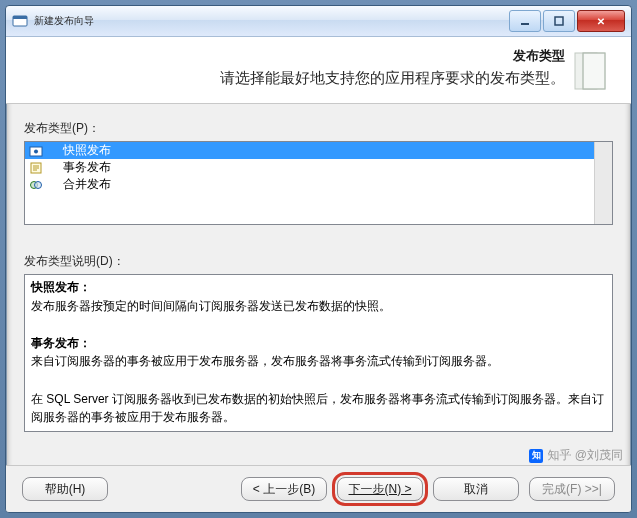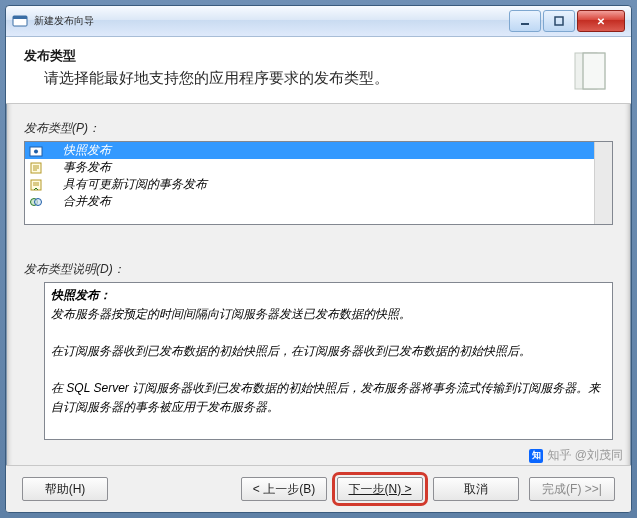--- a/index.html
+++ b/index.html
@@ -7,35 +7,35 @@
   .window{width:627px;height:508px;background:#f0f0f0;border:1px solid #3a5b7d;border-radius:4px;box-shadow:0 0 6px rgba(0,0,0,.4) inset,0 0 0 1px #9cb5d1 inset;position:relative;box-sizing:border-box;overflow:hidden;}
   .titlebar{height:30px;background:linear-gradient(#f7fbff,#dce8f7 45%,#c9dbf1 46%,#dfeafb);border-bottom:1px solid #a8bdd6;display:flex;align-items:center;padding:0 6px;border-radius:3px 3px 0 0;}
   .titlebar .icon{width:16px;height:16px;margin-right:6px;display:flex;align-items:center;justify-content:center;}
   .titlebar .title{flex:1;color:#2b2b2b;font-size:10px;}
   .winbtns{display:flex;gap:2px;}
   .winbtn{width:30px;height:20px;border:1px solid;border-radius:3px;display:flex;align-items:center;justify-content:center;font-family:Arial,sans-serif;font-size:10px;}
   .winbtn.min{background:linear-gradient(#eaf3fe,#bed8f4);border-color:#7ea7d0;color:#2b4a6b;}
   .winbtn.max{background:linear-gradient(#eaf3fe,#bed8f4);border-color:#7ea7d0;color:#2b4a6b;}
   .winbtn.close{background:linear-gradient(#f29f9a,#d9463b 45%,#c32d22 46%,#dc5b50);border-color:#8e2018;color:#fff;width:46px;font-weight:bold;}
   .header{padding:10px 18px 8px;background:#fff;border-bottom:1px solid #c8c8c8;display:flex;align-items:flex-start;}
-  .header .htxt{flex:1;}
+  .header .htxt{flex:1;text-align:right;}
   .header h1{margin:0 0 4px;font-size:13px;font-weight:bold;color:#1b1b1b;}
   .header p{margin:0 0 0 20px;font-size:15px;color:#2b2b2b;}
   .header .hicon{width:48px;height:48px;opacity:.7;}
-  .body{padding:10px 18px 0;font-style:italic;}
+  .body{padding:10px 18px 0;}
   .label{margin:6px 0 4px;color:#2b2b2b;}
   .listbox{border:1px solid #828790;background:#fff;height:82px;overflow:auto;position:relative;}
   .listrow{display:flex;align-items:center;height:17px;padding:0 4px;gap:20px;font-size:12px;white-space:nowrap;}
   .listrow.sel{background:#3399ff;color:#fff;}
   .li-icon{width:14px;height:14px;display:inline-flex;align-items:center;justify-content:center;}
-  .descbox{border:1px solid #828790;background:#fff;height:150px;overflow-y:scroll;padding:3px 6px;line-height:1.55;margin-left:20px;}
+  .descbox{border:1px solid #828790;background:#fff;height:150px;overflow-y:scroll;padding:3px 6px;line-height:1.55;}
   .descbox b{font-weight:bold;}
   .buttonbar{position:absolute;left:0;right:0;bottom:0;height:46px;border-top:1px solid #c8c8c8;background:#f0f0f0;display:flex;align-items:center;padding:0 16px;gap:10px;}
   .spacer{flex:1;}
-  .btn{height:24px;min-width:86px;padding:0 10px;border:1px solid #8e8f94;border-radius:2px;background:linear-gradient(#fdfdfd,#e7e7e7);font-size:12px;font-family:inherit;color:#1b1b1b;display:inline-flex;align-items:center;justify-content:center;cursor:default;}
+  .btn{height:24px;min-width:86px;padding:0 10px;border:1px solid #8e8f94;border-radius:8px;background:linear-gradient(#fdfdfd,#e7e7e7);font-size:12px;font-family:inherit;color:#1b1b1b;display:inline-flex;align-items:center;justify-content:center;cursor:default;}
   .btn[disabled]{color:#8a8a8a;}
   .btn.primarybox{outline:3px solid #d23a2d;outline-offset:2px;text-decoration:underline;}
   .scrollbar{position:absolute;right:0;top:0;bottom:0;width:17px;background:#eaeaea;border-left:1px solid #d0d0d0;}
   .watermark{position:absolute;right:8px;bottom:48px;font-size:12px;color:#9a9a9a;display:flex;align-items:center;gap:4px;pointer-events:none;}
   .zhihu{width:14px;height:14px;background:#0a66ff;color:#fff;font-size:9px;font-weight:bold;display:inline-flex;align-items:center;justify-content:center;border-radius:2px;}
 </style>
 </head>
 <body>
 
 <div class="outer">
@@ -95,45 +95,36 @@
               <svg width="14" height="14">
                 <rect x="2" y="2" width="10" height="10" fill="#fffbe0" stroke="#b59a2b"></rect>
                 <path d="M4 5h6M4 7h6M4 9h4" stroke="#b59a2b"></path>
               </svg>
             </span>
           <span>事务发布</span>
         </div>
         <div class="listrow">
           <span class="li-icon">
               <svg width="14" height="14">
-                <rect x="2" y="2" width="10" height="10" fill="#fffbe0" stroke="#b59a2b"></rect>
-                <path d="M4 5h6M4 7h6" stroke="#b59a2b"></path>
-                <path d="M5 12l2-2 2 2" stroke="#2a7a2a" fill="none"></path>
-              </svg>
-            </span>
-          <span>具有可更新订阅的事务发布</span>
-        </div>
-        <div class="listrow">
-          <span class="li-icon">
-              <svg width="14" height="14">
                 <circle cx="5" cy="7" r="3.5" fill="#cfe6cf" stroke="#2a7a2a"></circle>
                 <circle cx="9" cy="7" r="3.5" fill="#cfe0f2" stroke="#1f5fa8" fill-opacity=".7"></circle>
               </svg>
             </span>
           <span>合并发布</span>
         </div>
         <div class="scrollbar"></div>
       </div>
 
-      <div class="label" style="margin-top:36px">发布类型说明(D)：</div>
+      <div class="label" style="margin-top:28px">发布类型说明(D)：</div>
       <div class="descbox">
         <div><b>快照发布：</b></div>
         <div>发布服务器按预定的时间间隔向订阅服务器发送已发布数据的快照。</div>
         <br>
-        <div>在订阅服务器收到已发布数据的初始快照后，在订阅服务器收到已发布数据的初始快照后。</div>
+        <div><b>事务发布：</b></div>
+        <div>来自订阅服务器的事务被应用于发布服务器，发布服务器将事务流式传输到订阅服务器。</div>
         <br>
         <div>在 SQL Server 订阅服务器收到已发布数据的初始快照后，发布服务器将事务流式传输到订阅服务器。来自订阅服务器的事务被应用于发布服务器。</div>
         <br>
         
       </div>
     </div>
 
     <div class="buttonbar">
       <button class="btn">帮助(H)</button>
       <div class="spacer"></div>

